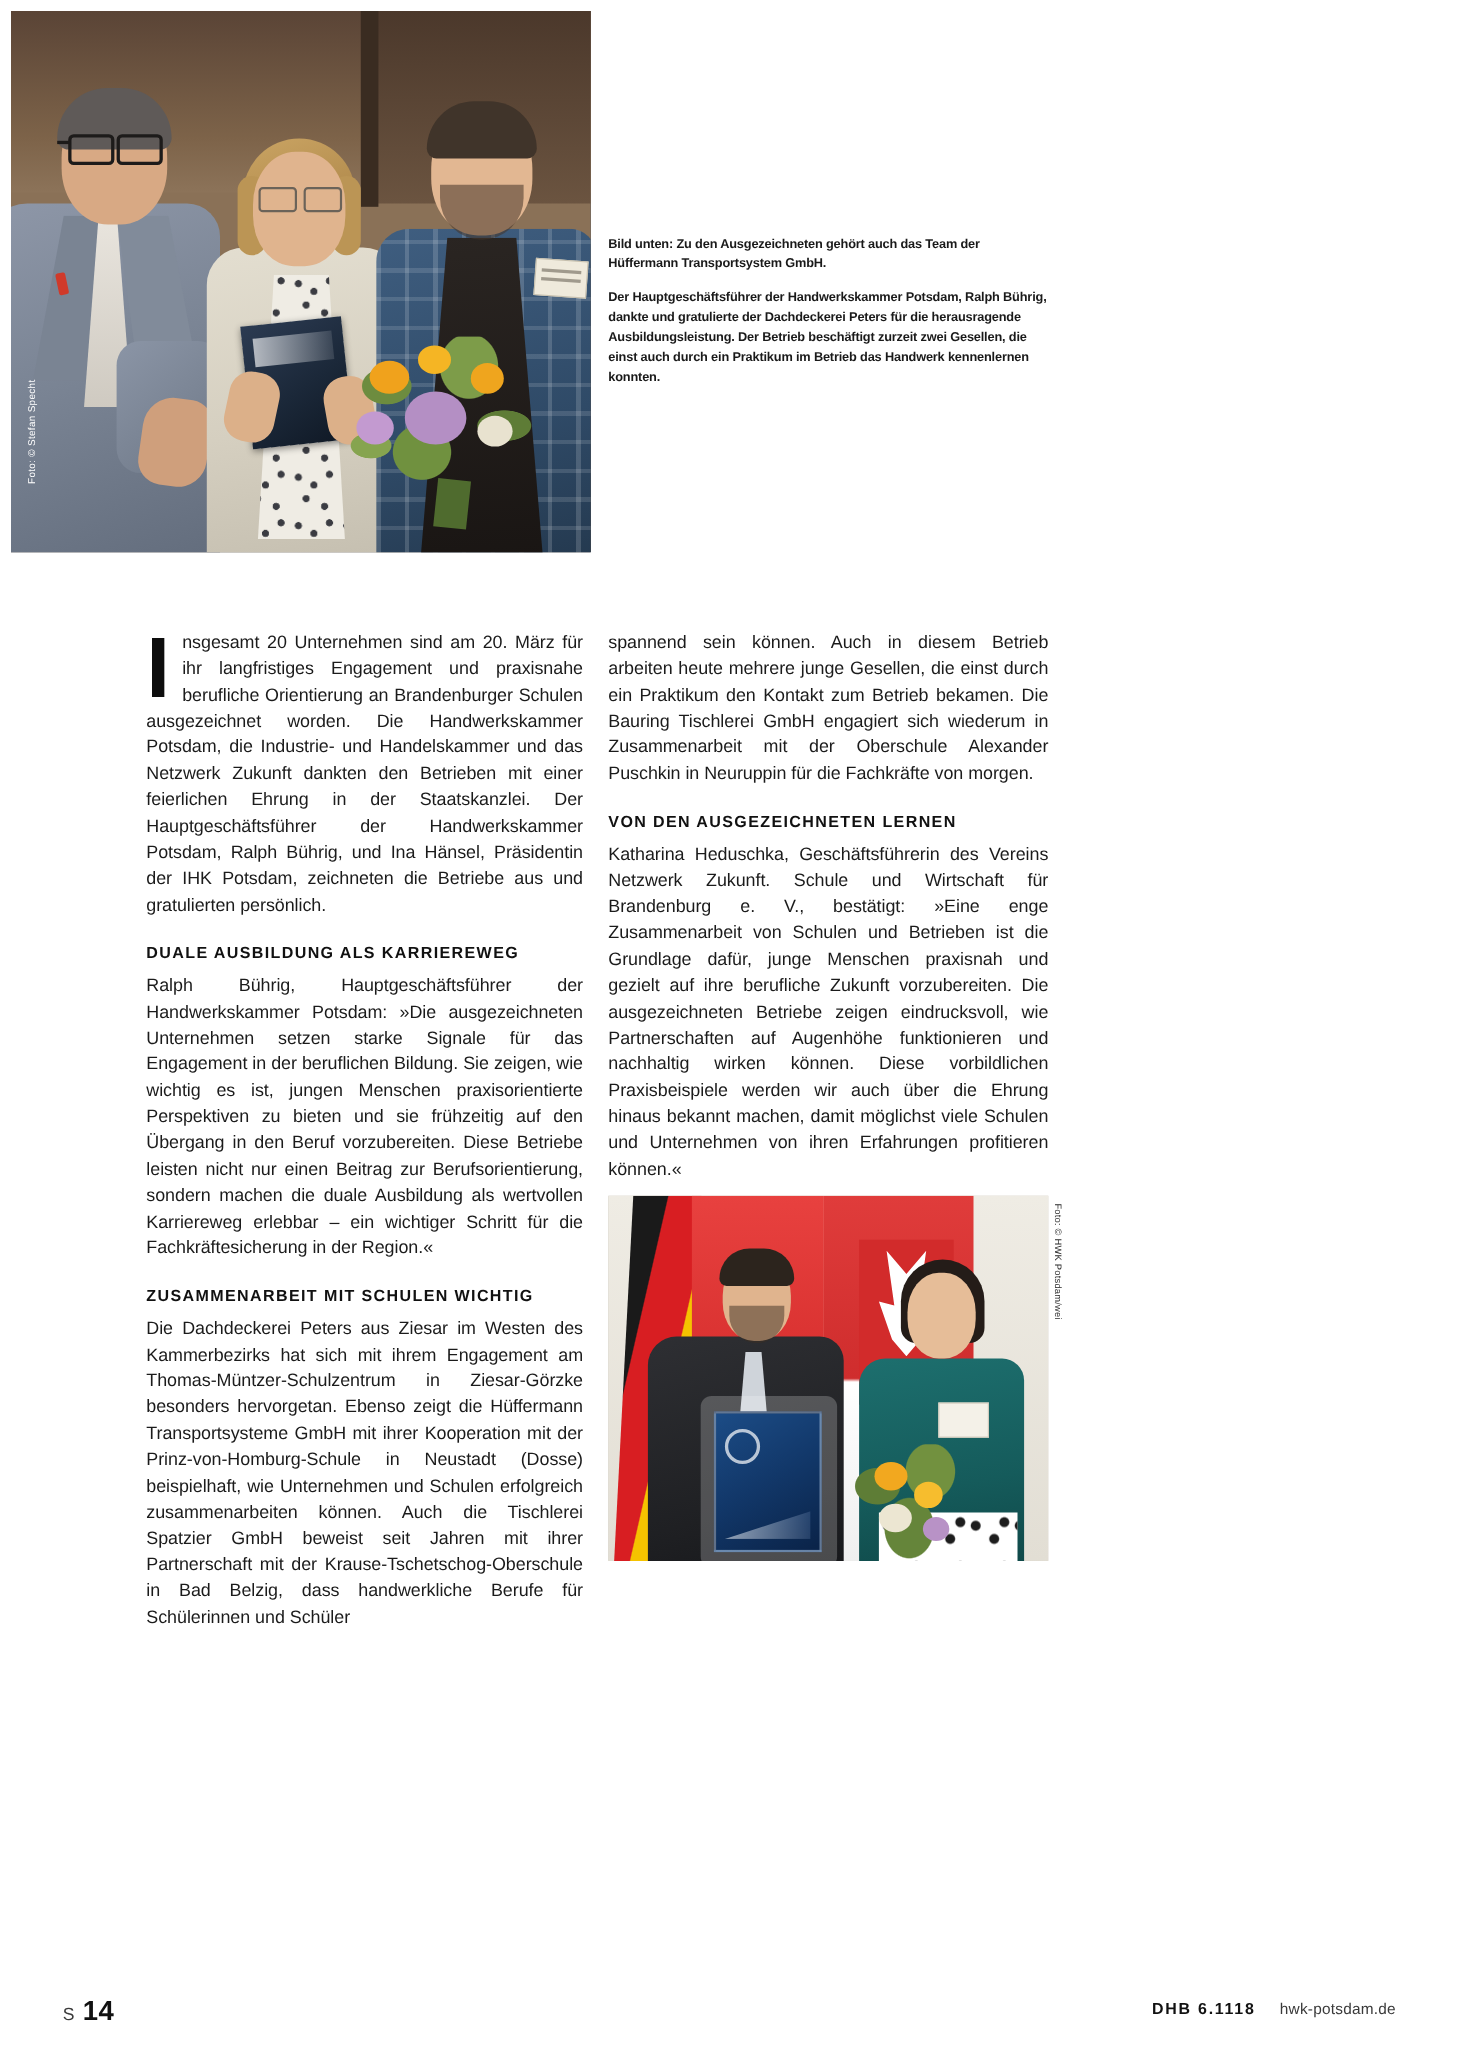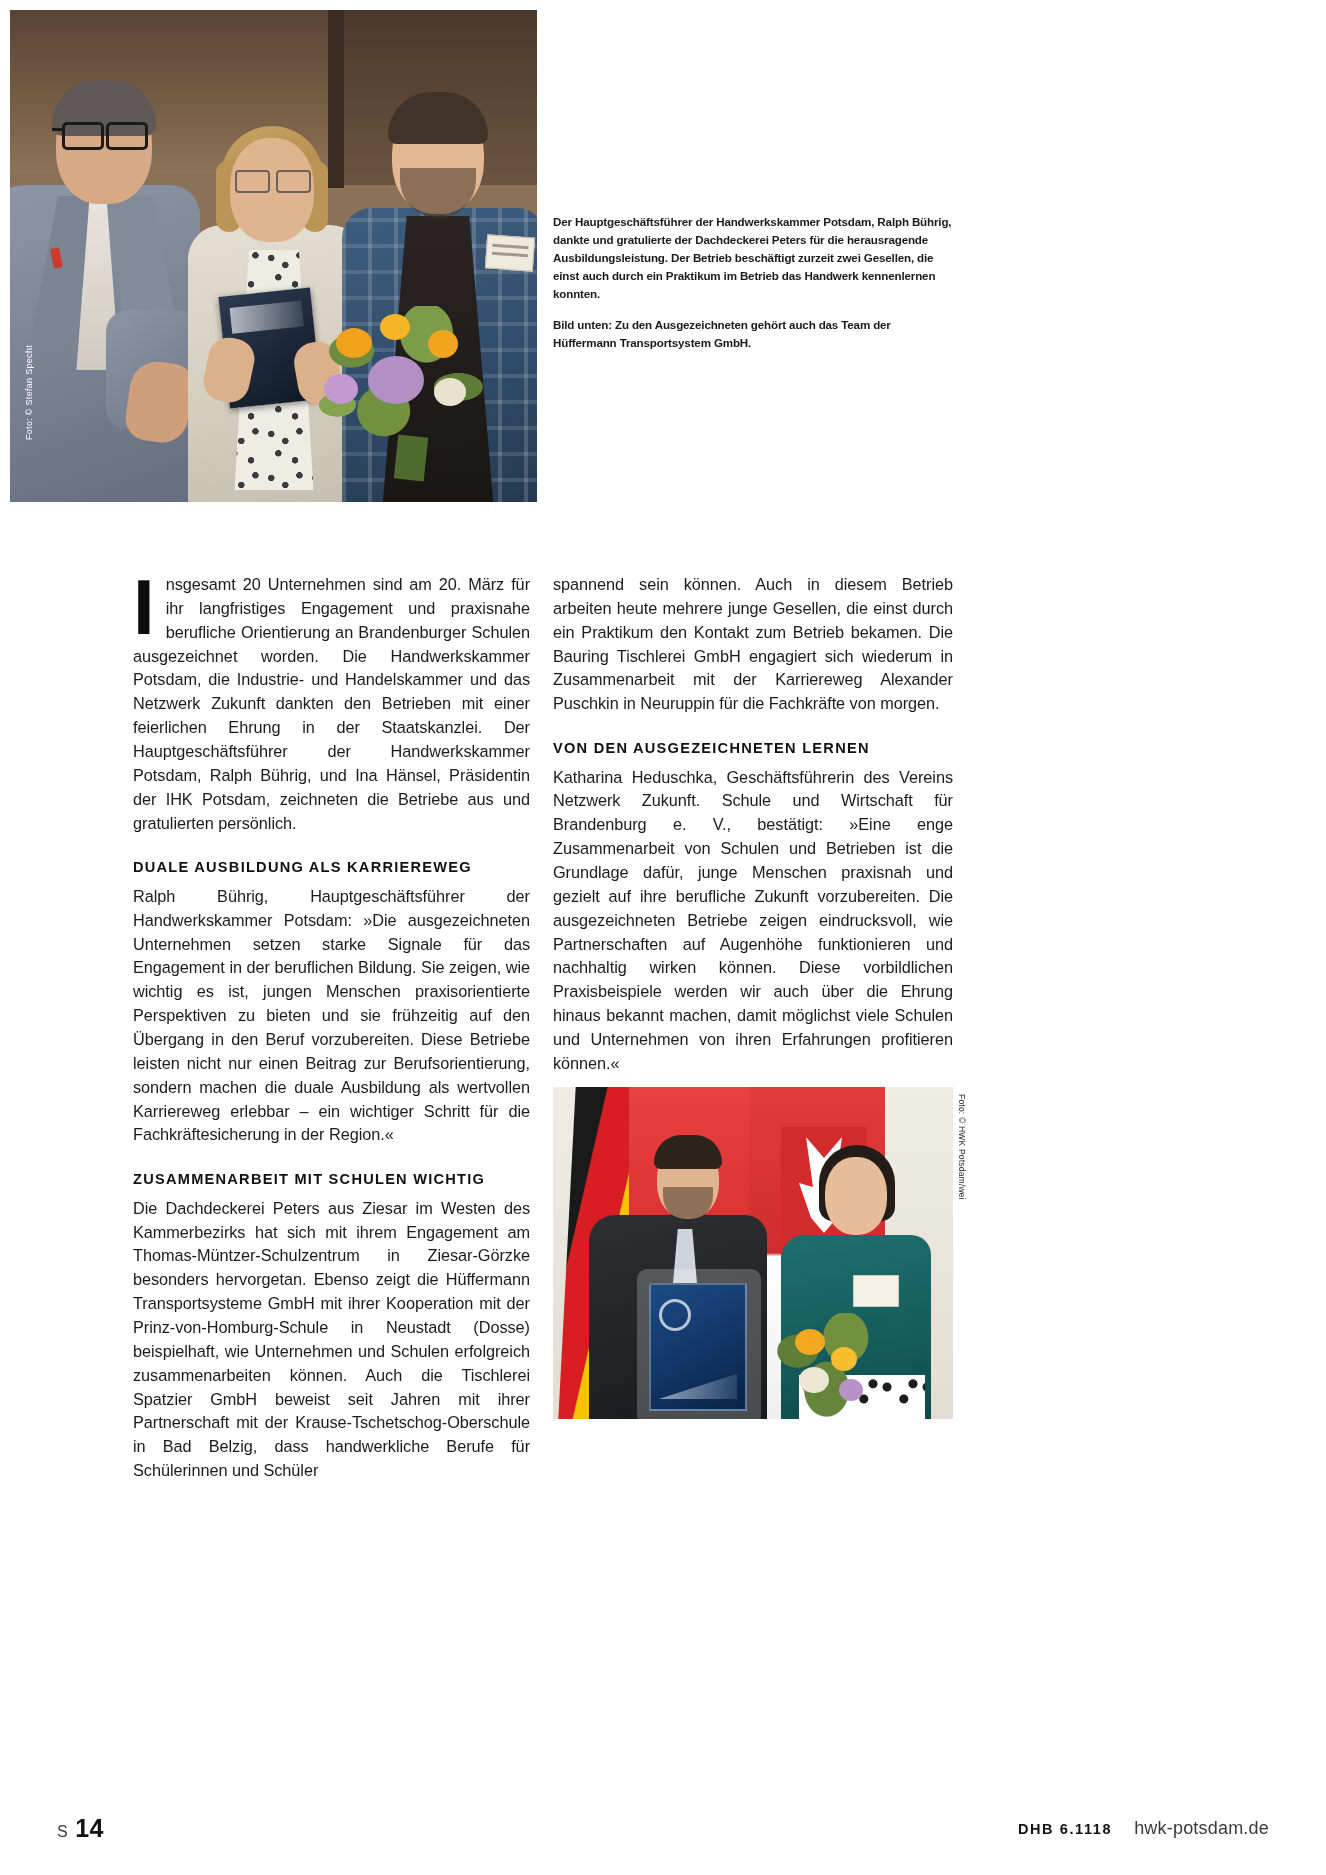--- a/index.html
+++ b/index.html
@@ -379,21 +379,21 @@
 
   .footer-right {
     position: absolute;
     right: 57px;
     top: 1818px;
     display: flex;
     align-items: baseline;
     gap: 22px;
   }
   .footer-issue { font-size: 14.5px; font-weight: bold; letter-spacing: 1.6px; color:#111; }
-  .footer-url { font-size: 18px; color:#3a3a3a; letter-spacing: .2px; }
+  .footer-url { font-size: 14px; color:#3a3a3a; letter-spacing: .2px; }
 </style>
 </head>
 <body>
 
 <div class="page">
 
   <div class="top-photo">
     <div class="tp-wall"></div>
     <div class="tp-wall-panel"></div>
     <div class="tp-wall-edge"></div>
@@ -437,38 +437,38 @@
       <div class="bq-f4"></div>
       <div class="bq-f5"></div>
       <div class="bq-f6"></div>
       <div class="bq-stem"></div>
     </div>
 
     <div class="credit-left">Foto: © Stefan Specht</div>
   </div>
 
   <div class="top-caption">
+    <p>Bild unten:  Zu den Ausgezeichneten gehört auch das Team der Hüffermann Transportsystem GmbH.</p>
     <p>Der Hauptgeschäftsführer der Handwerkskammer Potsdam, Ralph Bührig, dankte und gratulierte der Dachdeckerei Peters für die herausragende Ausbildungsleistung. Der Betrieb beschäftigt zurzeit zwei Gesellen, die einst auch durch ein Praktikum im Betrieb das Handwerk kennenlernen konnten.</p>
-    <p>Bild unten:  Zu den Ausgezeichneten gehört auch das Team der Hüffermann Transportsystem GmbH.</p>
   </div>
 
 
 
   <div class="col col-left">
     <p class="dropcap-para">
       <span class="dropcap">I</span><span>nsgesamt 20 Unternehmen sind am 20. März für ihr langfristiges Engagement und praxisnahe berufliche Orientierung an Brandenburger Schulen ausgezeichnet worden. Die Handwerkskammer Potsdam, die Industrie- und Handelskammer und das Netzwerk Zukunft dankten den Betrieben mit einer feierlichen Ehrung in der Staatskanzlei. Der Hauptgeschäftsführer der Handwerkskammer Potsdam, Ralph Bührig, und Ina Hänsel, Präsidentin der IHK Potsdam, zeichneten die Betriebe aus und gratulierten persönlich.</span>
     </p>
     <p class="subhead">DUALE AUSBILDUNG ALS KARRIEREWEG</p>
     <p>Ralph Bührig, Hauptgeschäftsführer der Handwerkskammer Potsdam: »Die ausgezeichneten Unternehmen setzen starke Signale für das Engagement in der beruflichen Bildung. Sie zeigen, wie wichtig es ist, jungen Menschen praxisorientierte Perspektiven zu bieten und sie frühzeitig auf den Übergang in den Beruf vorzubereiten. Diese Betriebe leisten nicht nur einen Beitrag zur Berufsorientierung, sondern machen die duale Ausbildung als wertvollen Karriereweg erlebbar – ein wichtiger Schritt für die Fachkräftesicherung in der Region.«</p>
     <p class="subhead">ZUSAMMENARBEIT MIT SCHULEN WICHTIG</p>
     <p>Die Dachdeckerei Peters aus Ziesar im Westen des Kammerbezirks  hat sich mit ihrem Engagement am Thomas-Müntzer-Schulzentrum in Ziesar-Görzke besonders hervorgetan. Ebenso zeigt die Hüffermann Transportsysteme GmbH mit ihrer Kooperation mit der Prinz-von-Homburg-Schule in Neustadt (Dosse) beispielhaft, wie Unternehmen und Schulen erfolgreich zusammenarbeiten können. Auch die Tischlerei Spatzier GmbH beweist seit Jahren mit ihrer Partnerschaft mit der Krause-Tschetschog-Oberschule in Bad Belzig, dass handwerkliche Berufe für Schülerinnen und Schüler</p>
   </div>
 
   <div class="col col-right">
-    <p>spannend sein können. Auch in diesem Betrieb arbeiten heute mehrere junge Gesellen, die einst durch ein Praktikum den Kontakt zum Betrieb bekamen. Die Bauring Tischlerei GmbH engagiert sich wiederum in Zusammenarbeit mit der Karriereweg Alexander Puschkin in Neuruppin für die Fachkräfte von morgen.</p>
+    <p>spannend sein können. Auch in diesem Betrieb arbeiten heute mehrere junge Gesellen, die einst durch ein Praktikum den Kontakt zum Betrieb bekamen. Die Bauring Tischlerei GmbH engagiert sich wiederum in Zusammenarbeit mit der Oberschule Alexander Puschkin in Neuruppin für die Fachkräfte von morgen.</p>
     <p class="subhead">VON DEN AUSGEZEICHNETEN LERNEN</p>
     <p>Katharina Heduschka, Geschäftsführerin des Vereins Netzwerk Zukunft. Schule und Wirtschaft für Brandenburg e. V., bestätigt: »Eine enge Zusammenarbeit von Schulen und Betrieben ist die Grundlage dafür, junge Menschen praxisnah und gezielt auf ihre berufliche Zukunft vorzubereiten. Die ausgezeichneten Betriebe zeigen eindrucksvoll, wie Partnerschaften auf Augenhöhe funktionieren und nachhaltig wirken können. Diese vorbildlichen Praxisbeispiele werden wir auch über die Ehrung hinaus bekannt machen, damit möglichst viele Schulen und Unternehmen von ihren Erfahrungen profitieren können.«</p>
   </div>
 
   <div class="bottom-photo">
     <div class="bf-bg"></div>
     <div class="bf-flagDE"></div>
     <div class="bf-flagBB1"></div>
     <div class="bf-flagBB2"></div>
     <div class="bf-eagle"></div>

